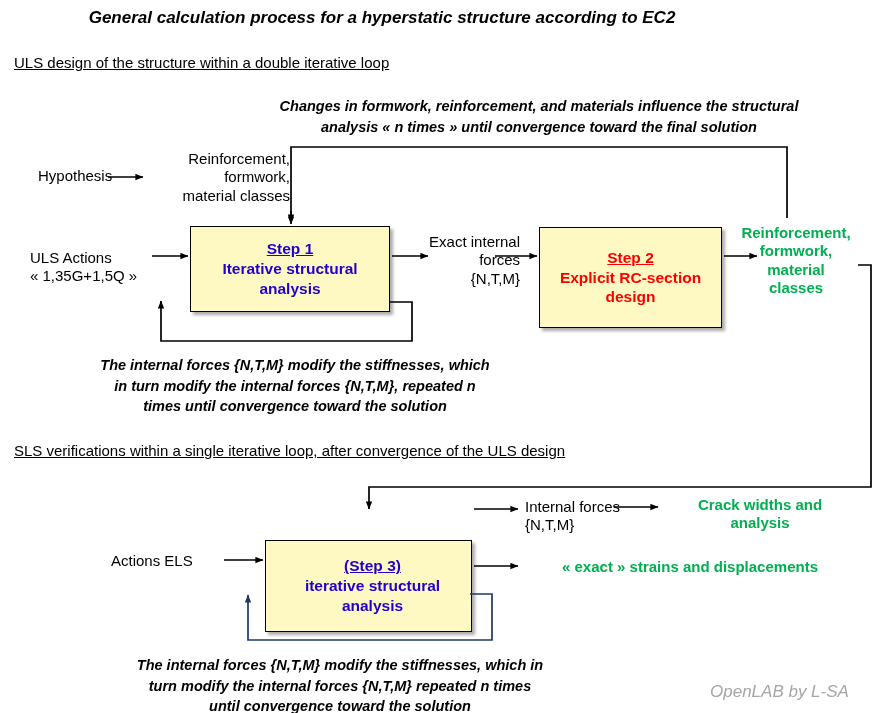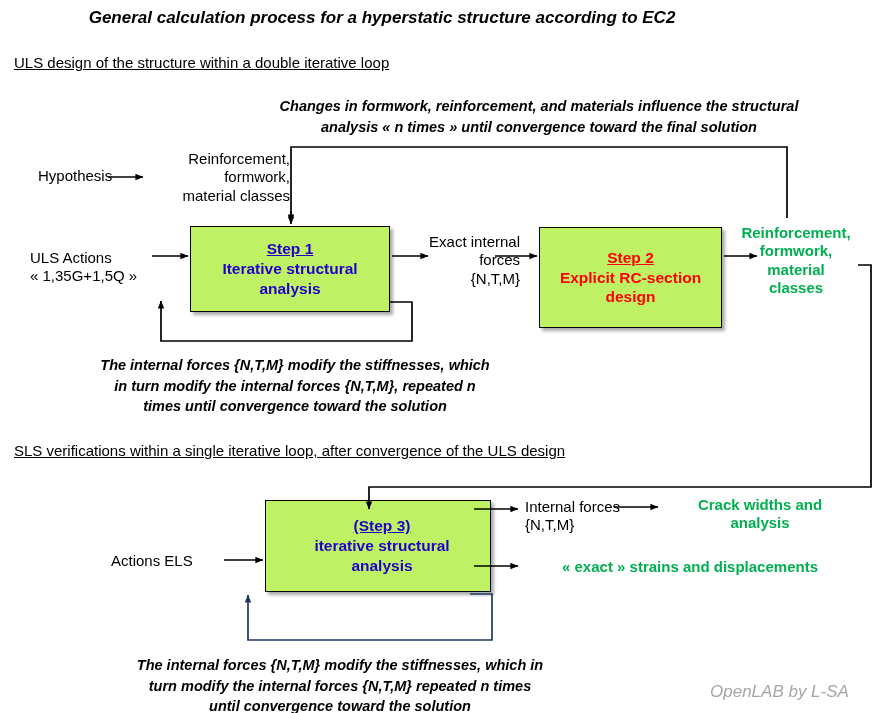--- a/index.html
+++ b/index.html
@@ -52,21 +52,21 @@
   }
   .t-green.lft{text-align:center;}
   .watermark{
     font-size:17px;
     font-style:italic;
     color:#a6a6a6;
     white-space:nowrap;
   }
 
   .box{
-    background:#bef264;
+    background:#fef9c3;
     border:1.6px solid #000000;
     box-shadow:3px 3px 3px rgba(0,0,0,0.33);
     text-align:center;
     box-sizing:border-box;
     display:flex;
     flex-direction:column;
     justify-content:center;
     align-items:center;
   }
   .box .ttl{
@@ -144,21 +144,21 @@
   <div class="abs t-note" style="left:60px;top:355px;width:470px;">
     <div>The internal forces {N,T,M} modify the stiffnesses, which</div>
     <div>in turn modify the internal forces {N,T,M}, repeated n</div>
     <div>times until convergence toward the solution</div>
   </div>
 
   <div class="abs t-section" style="left:14px;top:442px;">SLS verifications within a single iterative loop, after convergence of the ULS design</div>
 
   <div class="abs t-plain" style="left:111px;top:552px;">Actions ELS</div>
 
-  <div class="abs box blue" style="left:265px;top:500px;width:226px;height:92px;padding-left:8px;">
+  <div class="abs box blue" style="left:265px;top:540px;width:207px;height:92px;padding-left:8px;">
     <div class="ttl">(Step 3)</div>
     <div class="sub">iterative structural</div>
     <div class="sub">analysis</div>
   </div>
 
   <div class="abs t-plain" style="left:525px;top:498px;width:130px;text-align:left;">
     <div>Internal forces</div>
     <div>{N,T,M}</div>
   </div>
 

